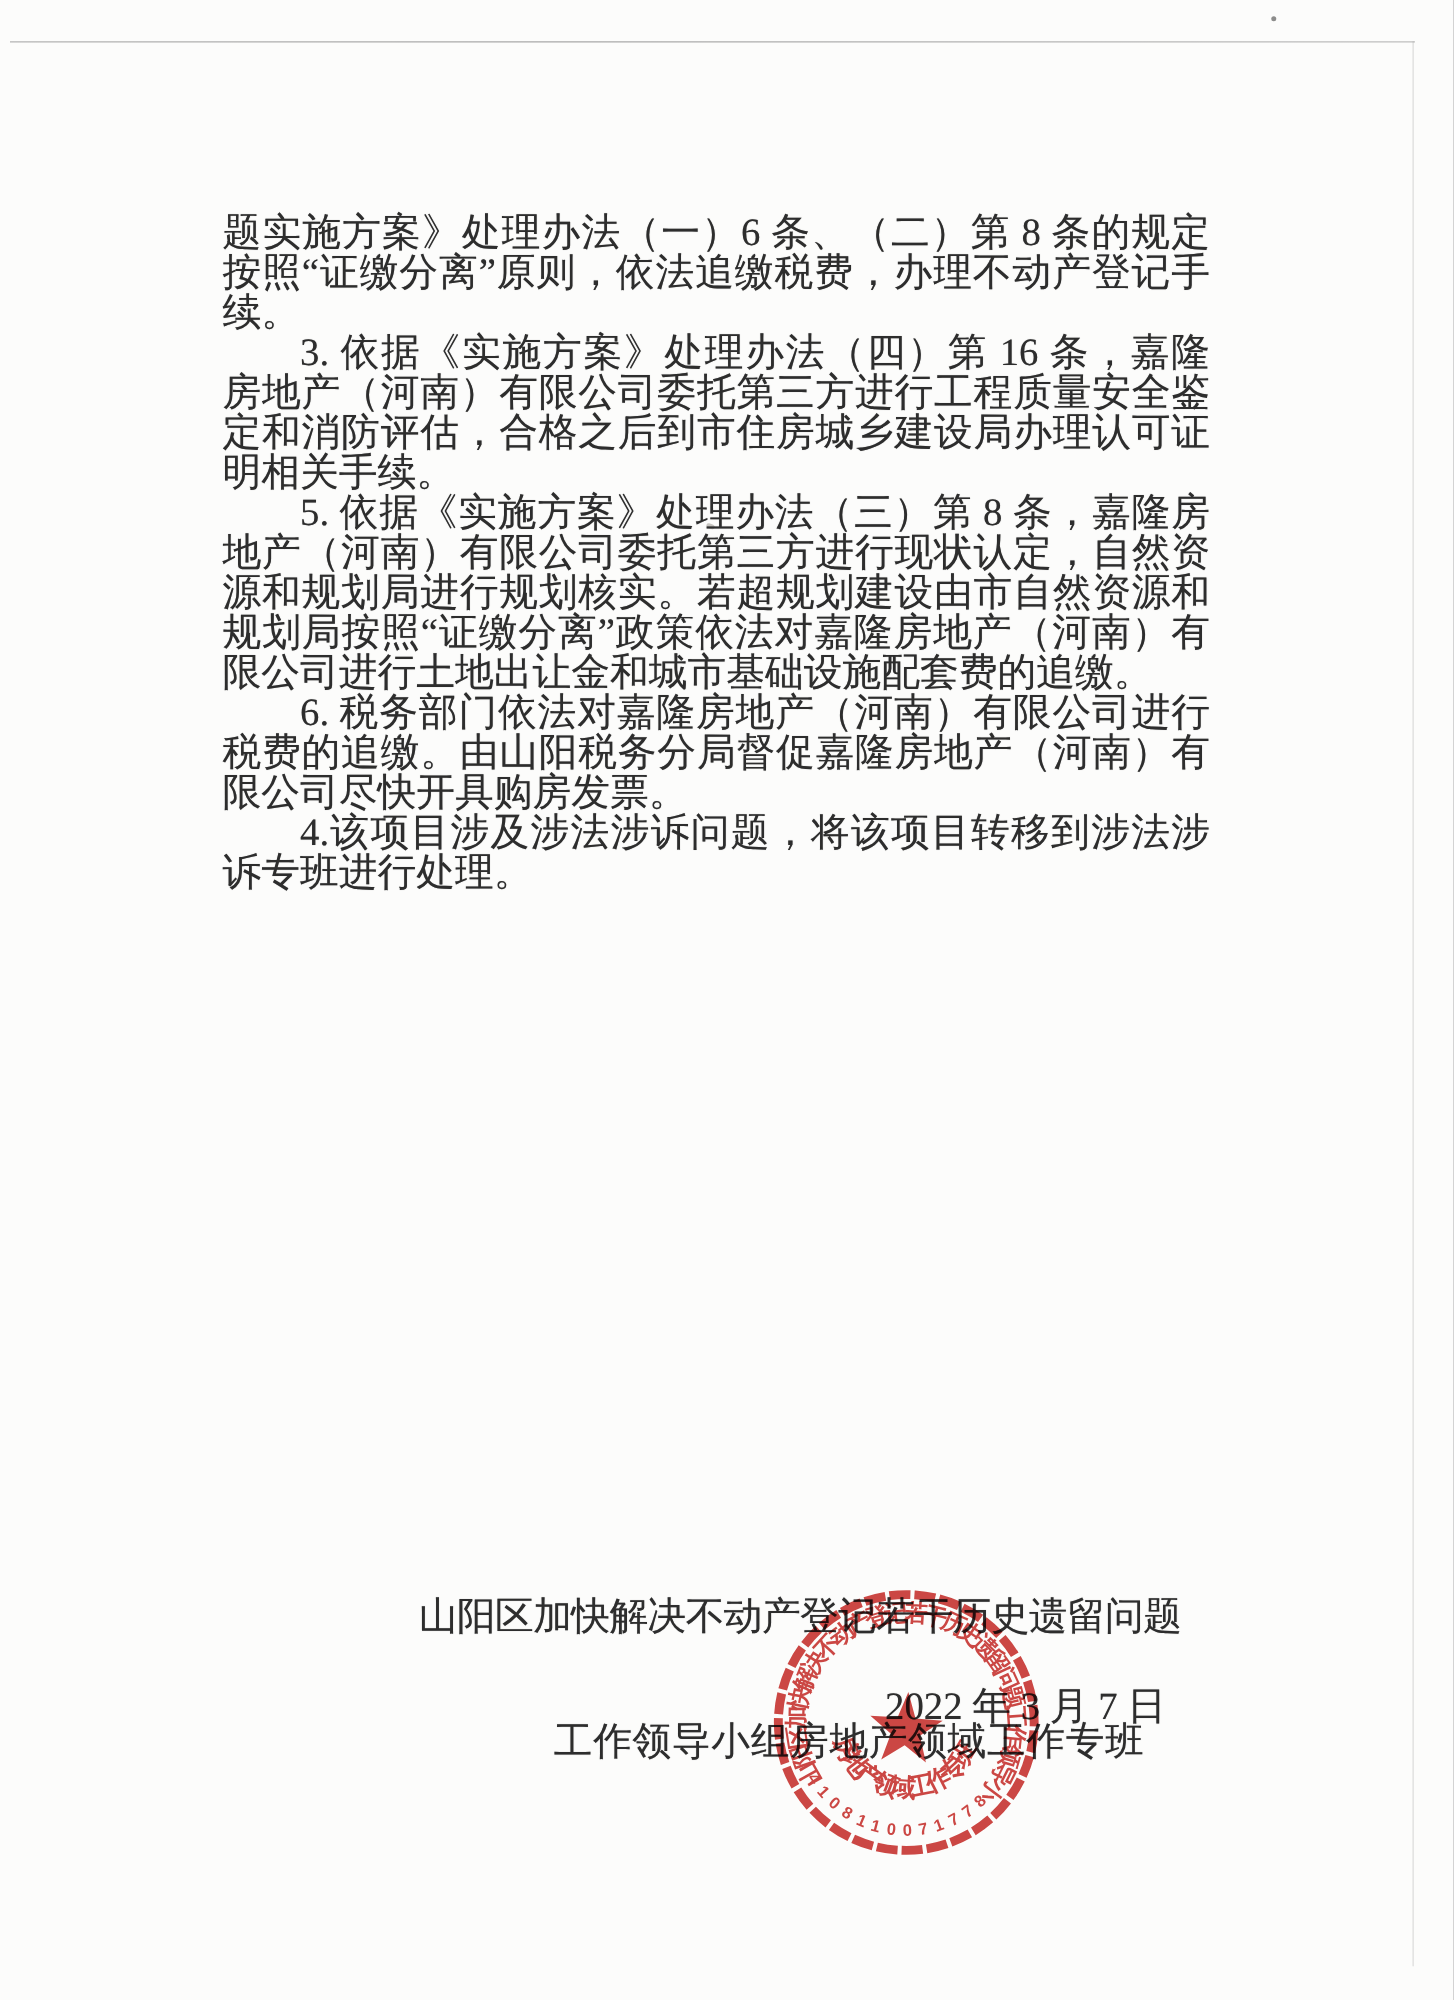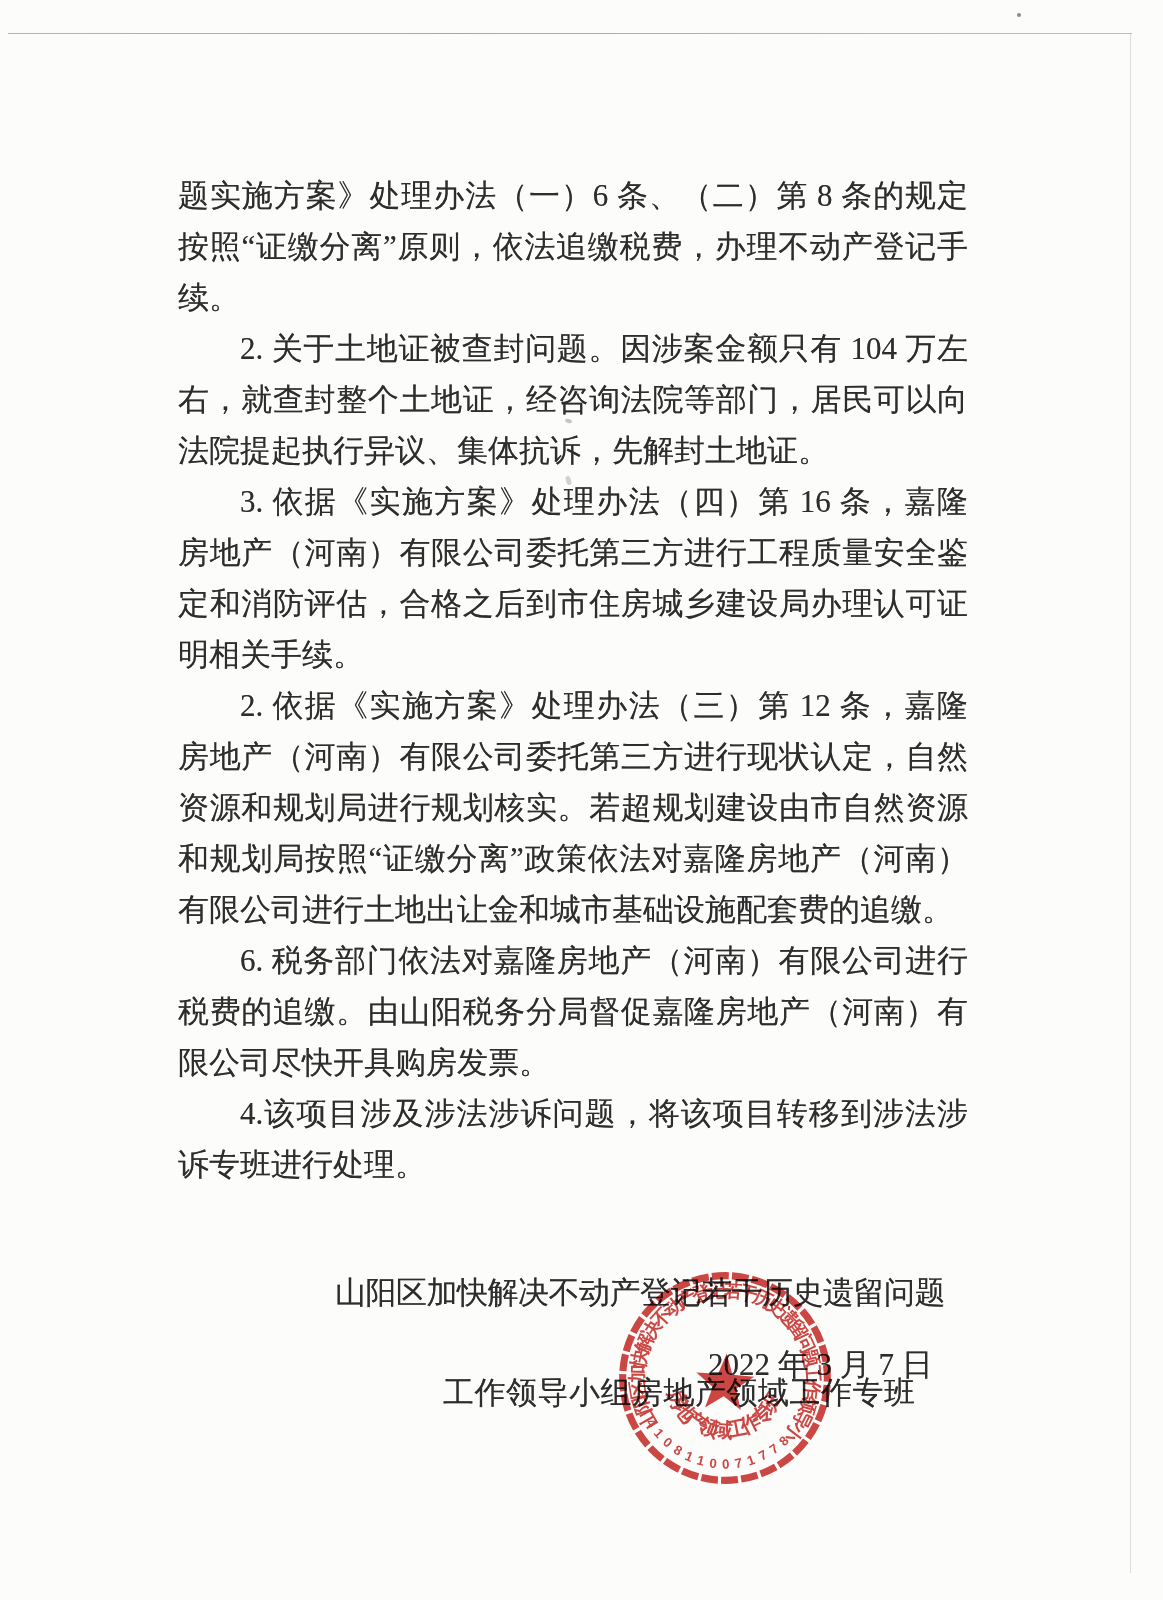--- a/index.html
+++ b/index.html
@@ -18,21 +18,21 @@
     position:absolute; left:1130px; top:33px; width:1px; height:1540px;
     background:rgba(160,160,160,.35);
   }
   .speck-a { position:absolute; left:1017px; top:13px; width:4px; height:4px; background:#6f6f6f; border-radius:50%; opacity:.8; }
   .speck-b { position:absolute; left:565px; top:419px; width:7px; height:4px; background:#b9b6b2; border-radius:50%; transform:rotate(20deg); opacity:.8; }
   .speck-c { position:absolute; left:566px; top:476px; width:5px; height:9px; background:#c2bfba; border-radius:40%; transform:rotate(-15deg); opacity:.7; }
 
   
   .body-text {
     position:absolute; left:178px; top:170px; width:790px;
-    font-size:31px; line-height:51px;
+    font-size:31px; line-height:32px;
     text-align:justify; text-justify:inter-ideograph;
     text-shadow:0 0 .6px rgba(45,45,45,.55);
   }
   .para { margin:0; }
   .para.indent { text-indent:62px; }
 
   
   .sig-line { position:absolute; font-size:31px; white-space:nowrap; text-shadow:0 0 .6px rgba(45,45,45,.55); }
   .sig-line1 { left:335px; top:1272px; letter-spacing:-0.5px;text-align:right; }
   .sig-line2 { left:443px; top:1372px; letter-spacing:0.5px; }
@@ -64,23 +64,22 @@
 <div class="page">
 
   <div class="scan-line-top"></div>
   <div class="scan-line-right"></div>
   <div class="speck-a"></div>
   <div class="speck-b"></div>
   <div class="speck-c"></div>
 
   <main class="body-text">
     <p class="para">题实施方案》处理办法（一）6 条、（二）第 8 条的规定按照“证缴分离”原则，依法追缴税费，办理不动产登记手续。</p>
-    <p class="para indent">2. 关于土地证被查封问题。因涉案金额只有 104 万左右，就查封整个土地证，经咨询法院等部门，居民可以向法院提起执行异议、集体抗诉，先解封土地证。</p>
     <p class="para indent">3. 依据《实施方案》处理办法（四）第 16 条，嘉隆房地产（河南）有限公司委托第三方进行工程质量安全鉴定和消防评估，合格之后到市住房城乡建设局办理认可证明相关手续。</p>
-    <p class="para indent">2. 依据《实施方案》处理办法（三）第 12 条，嘉隆房地产（河南）有限公司委托第三方进行现状认定，自然资源和规划局进行规划核实。若超规划建设由市自然资源和规划局按照“证缴分离”政策依法对嘉隆房地产（河南）有限公司进行土地出让金和城市基础设施配套费的追缴。</p>
+    <p class="para indent">5. 依据《实施方案》处理办法（三）第 8 条，嘉隆房地产（河南）有限公司委托第三方进行现状认定，自然资源和规划局进行规划核实。若超规划建设由市自然资源和规划局按照“证缴分离”政策依法对嘉隆房地产（河南）有限公司进行土地出让金和城市基础设施配套费的追缴。</p>
     <p class="para indent">6. 税务部门依法对嘉隆房地产（河南）有限公司进行税费的追缴。由山阳税务分局督促嘉隆房地产（河南）有限公司尽快开具购房发票。</p>
     <p class="para indent">4.该项目涉及涉法涉诉问题，将该项目转移到涉法涉诉专班进行处理。</p>
   </main>
 
   <div class="sig-line sig-line1">山阳区加快解决不动产登记若干历史遗留问题</div>
   <div class="sig-line sig-line2">工作领导小组房地产领域工作专班</div>
   <div class="sig-line sig-date">2022 年 3 月 7 日</div>
 
   <svg class="seal" viewBox="0 0 220 220" aria-hidden="true">
     <g transform="rotate(4 110 110)">

